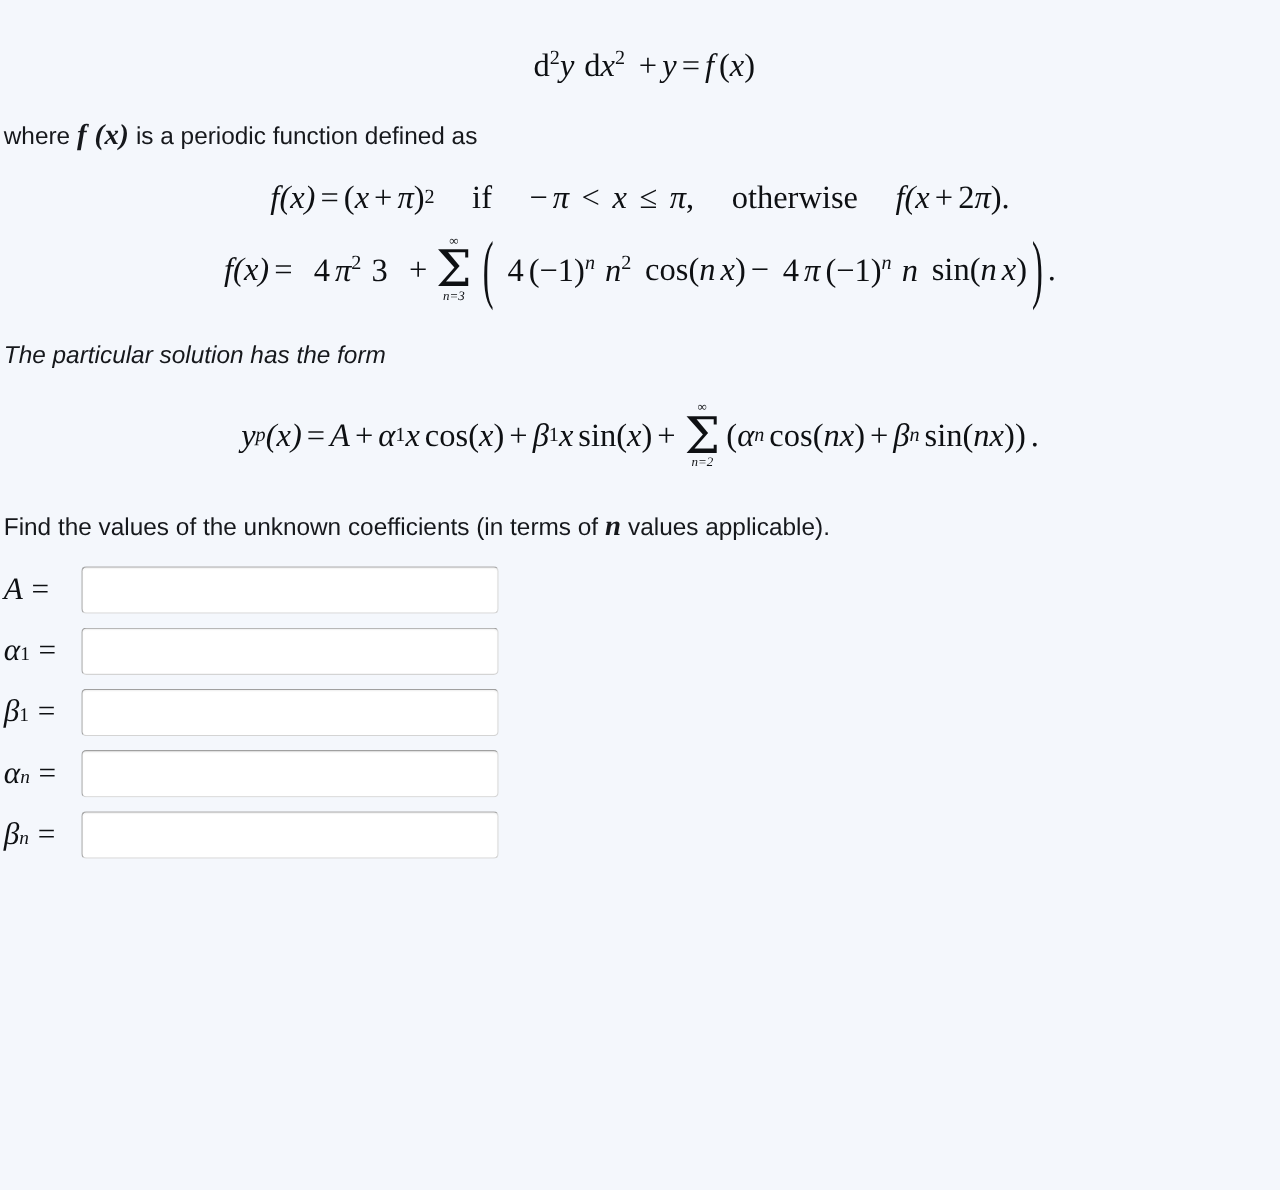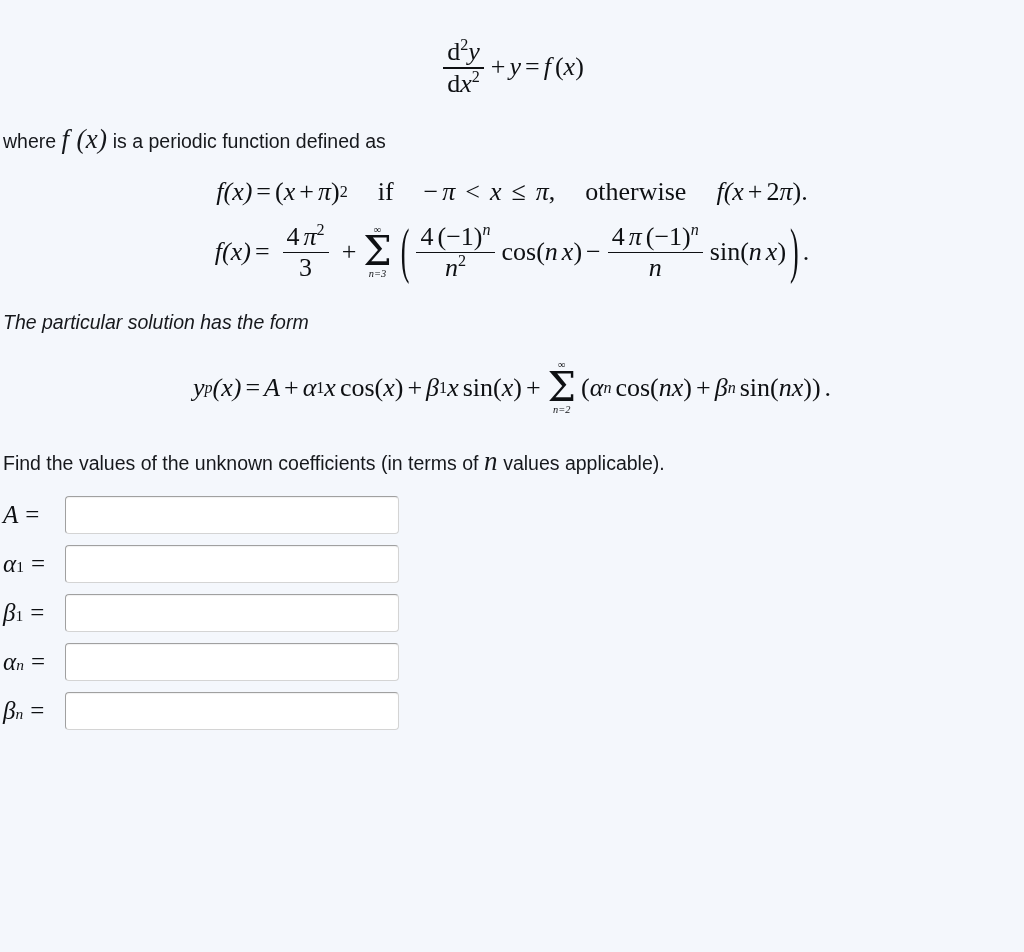--- a/index.html
+++ b/index.html
@@ -33,42 +33,43 @@
   }
   .mi { font-style: italic; }
   .mup { font-style: normal; }
   .mn  { font-style: normal; }
   .mo  { font-style: normal; }
 
   
   .imath {
     font-family: "Liberation Serif", "DejaVu Serif", serif;
     font-style: italic;
-    font-size: 27px;
+    font-size: 23px;
     letter-spacing: .3px;
+    font-weight: bold;
   }
 
   
   .display {
     display: flex;
     justify-content: center;
     align-items: center;
     width: 100%;
   }
   .eqline {
     display: inline-flex;
     align-items: center;
     font-family: "Liberation Serif", "DejaVu Serif", serif;
     white-space: nowrap;
   }
 
   
   .frac {
     display: inline-flex;
-    flex-direction: column;
+    flex-direction: row;
     align-items: center;
     justify-content: center;
     vertical-align: middle;
     line-height: 1.05;
     margin: 0 3px;
   }
   .frac .num, .frac .den {
     display: block;
     padding: 0 4px;
     text-align: center;

